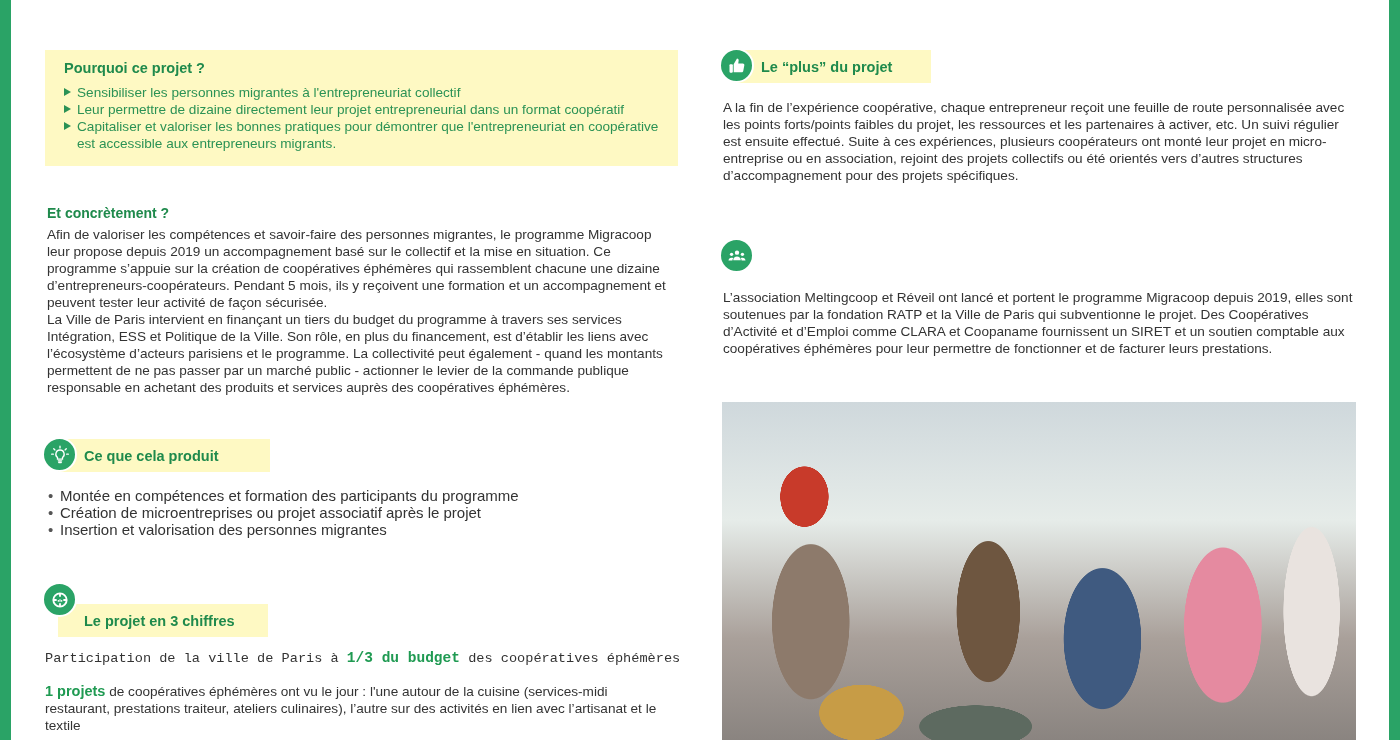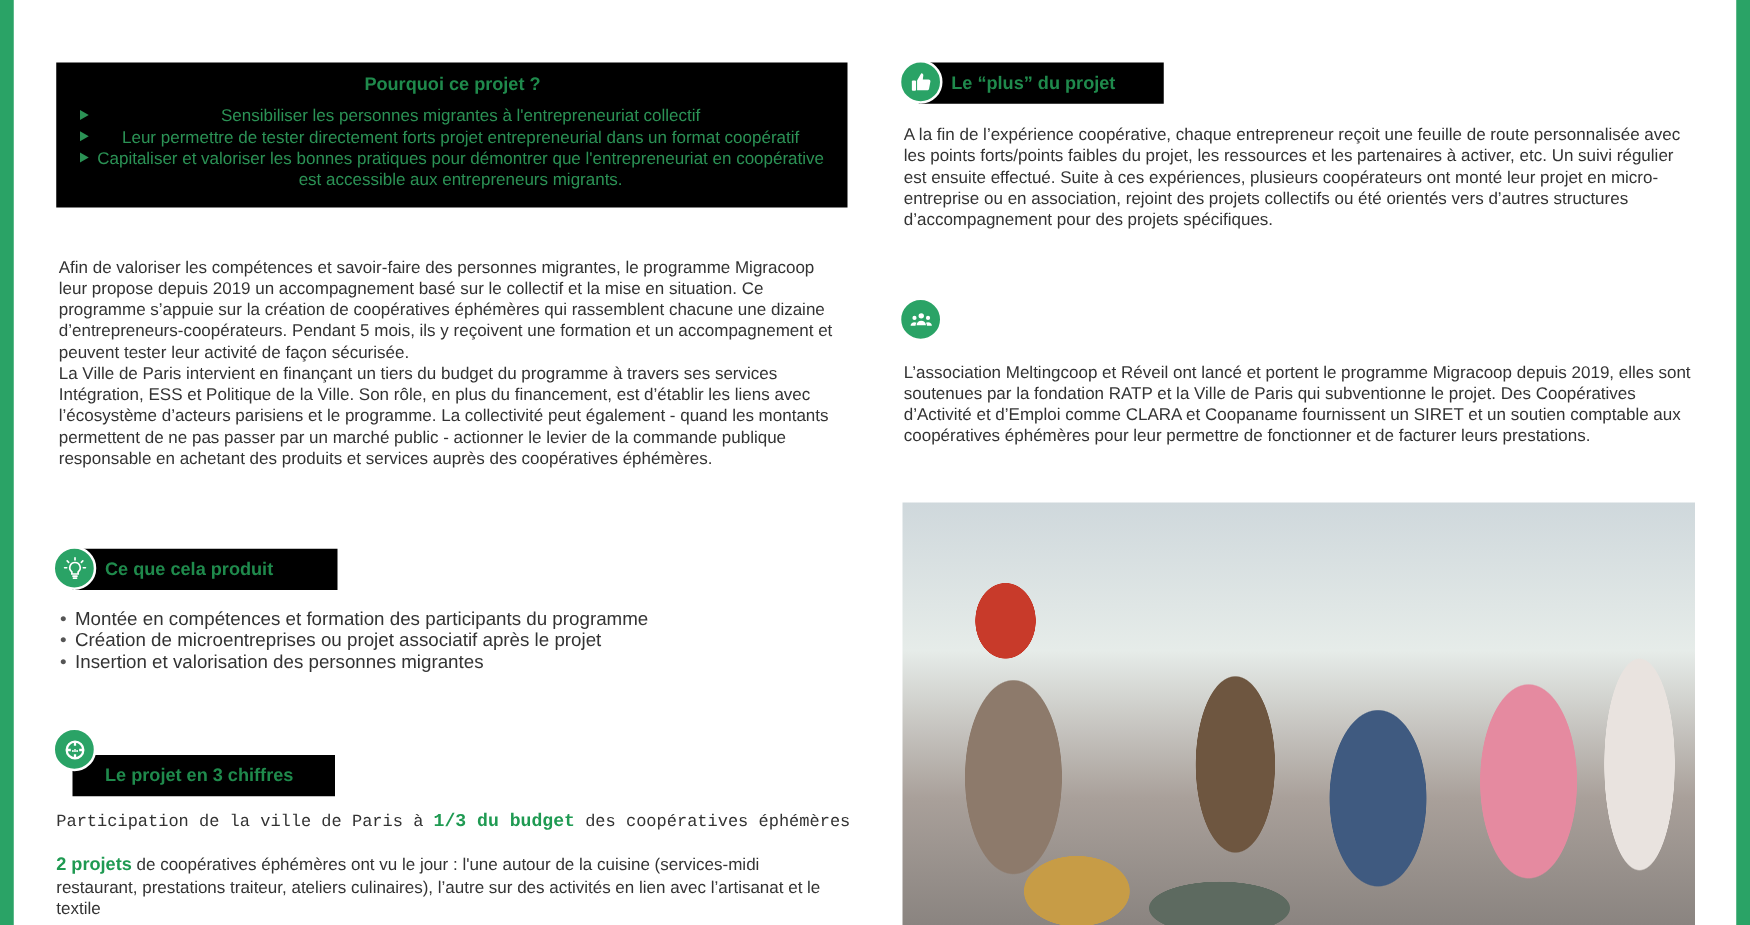--- a/index.html
+++ b/index.html
@@ -13,43 +13,43 @@
       position: absolute; top: 0; bottom: 0; width: 11px; background: #2aa366;
     }
     .border-left { left: 0; }
     .border-right { left: 1389px; }
 
     .abs { position: absolute; }
 
     
     .why-box {
       left: 45px; top: 50px; width: 633px; height: 116px;
-      background: #000000;
-      box-sizing: border-box; padding: 10px 18px; text-align: center;
+      background: #fef9c3;
+      box-sizing: border-box; padding: 10px 18px;
     }
     .why-title {
       font-weight: bold; font-size: 14.5px; color: #1f8a4c; margin: 0 0 8px 1px;
     }
     .why-list { list-style: none; margin: 0; padding: 0; }
     .why-list li {
       position: relative; padding-left: 14px; font-size: 13.6px; line-height: 17px; color: #2b9255;
     }
     .why-list li::before {
       content: ""; position: absolute; left: 1px; top: 4px;
       border-left: 7px solid #2b9255; border-top: 4.5px solid transparent; border-bottom: 4.5px solid transparent;
     }
 
     .h-plain { font-weight: bold; font-size: 14px; color: #1f8a4c; }
     .para { font-size: 13.6px; line-height: 17px; color: #333; }
 
     
     .sec-head { height: 36px; }
     .sec-band {
       position: absolute; left: 16px; top: 2px; height: 33px;
-      background: #000000;
+      background: #fef9c3;
       box-sizing: border-box; padding-left: 26px;
       display: flex; align-items: center;
       font-weight: bold; font-size: 14.5px; color: #1f8a4c; white-space: nowrap;
     }
     .sec-icon {
       position: absolute; left: 0; top: 0; width: 35px; height: 35px; border-radius: 50%;
       background: #2aa366; border: 2px solid #fff; box-sizing: border-box;
       display: flex; align-items: center; justify-content: center; z-index: 2;
     }
     .sec-icon svg { width: 20px; height: 20px; }
@@ -77,26 +77,27 @@
 </head>
 <body>
 
 <div class="border-left"></div>
 <div class="border-right"></div>
 
 <section class="abs why-box">
   <div class="why-title">Pourquoi ce projet ?</div>
   <ul class="why-list">
     <li>Sensibiliser les personnes migrantes à l'entrepreneuriat collectif</li>
-    <li>Leur permettre de tester directement forts projet entrepreneurial dans un format coopératif</li>
+    <li>Leur permettre de dizaine directement leur projet entrepreneurial dans un format coopératif</li>
     <li>Capitaliser et valoriser les bonnes pratiques pour démontrer que l'entrepreneuriat en coopérative est accessible aux entrepreneurs migrants.</li>
   </ul>
 </section>
 
 <section class="abs" style="left:47px; top:205px; width:630px;">
+  <div class="h-plain" style="margin-bottom:5px;">Et concrètement ?</div>
   <div class="para">Afin de valoriser les compétences et savoir-faire des personnes migrantes, le programme Migracoop leur propose depuis 2019 un accompagnement basé sur le collectif et la mise en situation. Ce programme s’appuie sur la création de coopératives éphémères qui rassemblent chacune une dizaine d’entrepreneurs-coopérateurs. Pendant 5 mois, ils y reçoivent une formation et un accompagnement et peuvent tester leur activité de façon sécurisée.</div>
   <div class="para">La Ville de Paris intervient en finançant un tiers du budget du programme à travers ses services Intégration, ESS et Politique de la Ville. Son rôle, en plus du financement, est d’établir les liens avec l’écosystème d’acteurs parisiens et le programme. La collectivité peut également - quand les montants permettent de ne pas passer par un marché public - actionner le levier de la commande publique responsable en achetant des produits et services auprès des coopératives éphémères.</div>
 </section>
 
 <section class="abs" style="left:42px; top:437px; width:640px;">
   <div class="sec-head">
     <div class="sec-icon">
       <svg viewBox="0 0 24 24" fill="none" stroke="#fff" stroke-width="1.6" stroke-linecap="round">
         <path d="M12 6a5 5 0 0 0-3 9v2h6v-2a5 5 0 0 0-3-9z"></path>
         <path d="M10 19h4M10.5 21h3"></path>
@@ -120,21 +121,21 @@
         <path d="M12 4v4M20 12h-4M12 20v-4M4 12h4"></path>
         <path d="M10 14v-2M12 14v-3M14 14v-2" stroke-width="1.4"></path>
       </svg>
     </div>
     <div class="sec-band" style="width:210px;margin-top:20px;">Le projet en 3 chiffres</div>
   </div>
   <div class="para" style="margin-top:32px; margin-left:3px;font-family:Liberation Mono, monospace;">
     <span>Participation de la ville de Paris à </span><span class="hl">1/3 du budget</span><span> des coopératives éphémères</span>
   </div>
   <div class="para" style="margin-top:16px; margin-left:3px; width:630px;">
-    <span class="hl">2 projets</span><span> de coopératives éphémères ont vu le jour : l'une autour de la cuisine (services-midi restaurant, prestations traiteur, ateliers culinaires), l’autre sur des activités en lien avec l’artisanat et le textile</span>
+    <span class="hl">1 projets</span><span> de coopératives éphémères ont vu le jour : l'une autour de la cuisine (services-midi restaurant, prestations traiteur, ateliers culinaires), l’autre sur des activités en lien avec l’artisanat et le textile</span>
   </div>
   <div class="para" style="margin-top:16px; margin-left:3px;">
     <span class="hl">20 personnes</span><span> ont pu être accompagnées à travers ce dispositif</span>
   </div>
 </section>
 
 <section class="abs" style="left:719px; top:48px; width:640px;">
   <div class="sec-head">
     <div class="sec-icon">
       <svg viewBox="0 0 24 24" fill="#fff">

